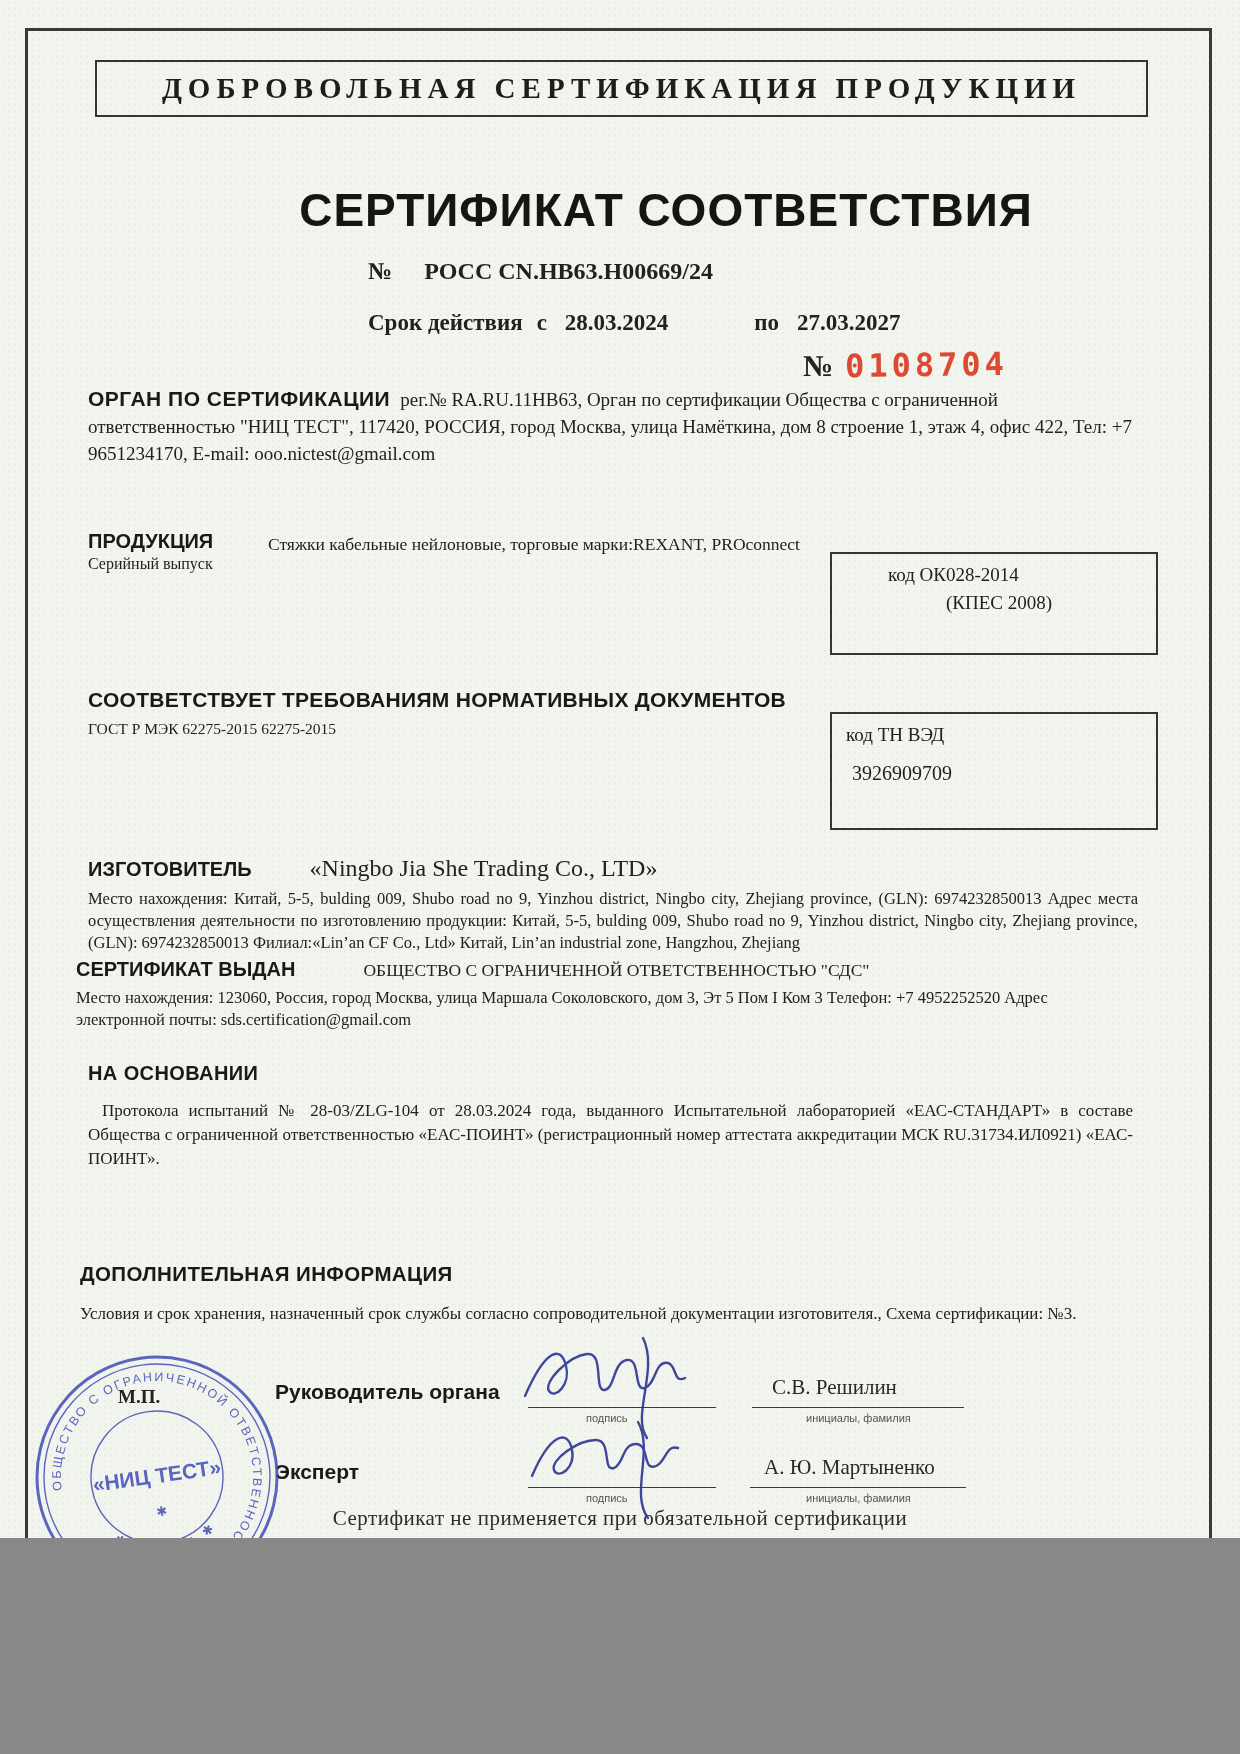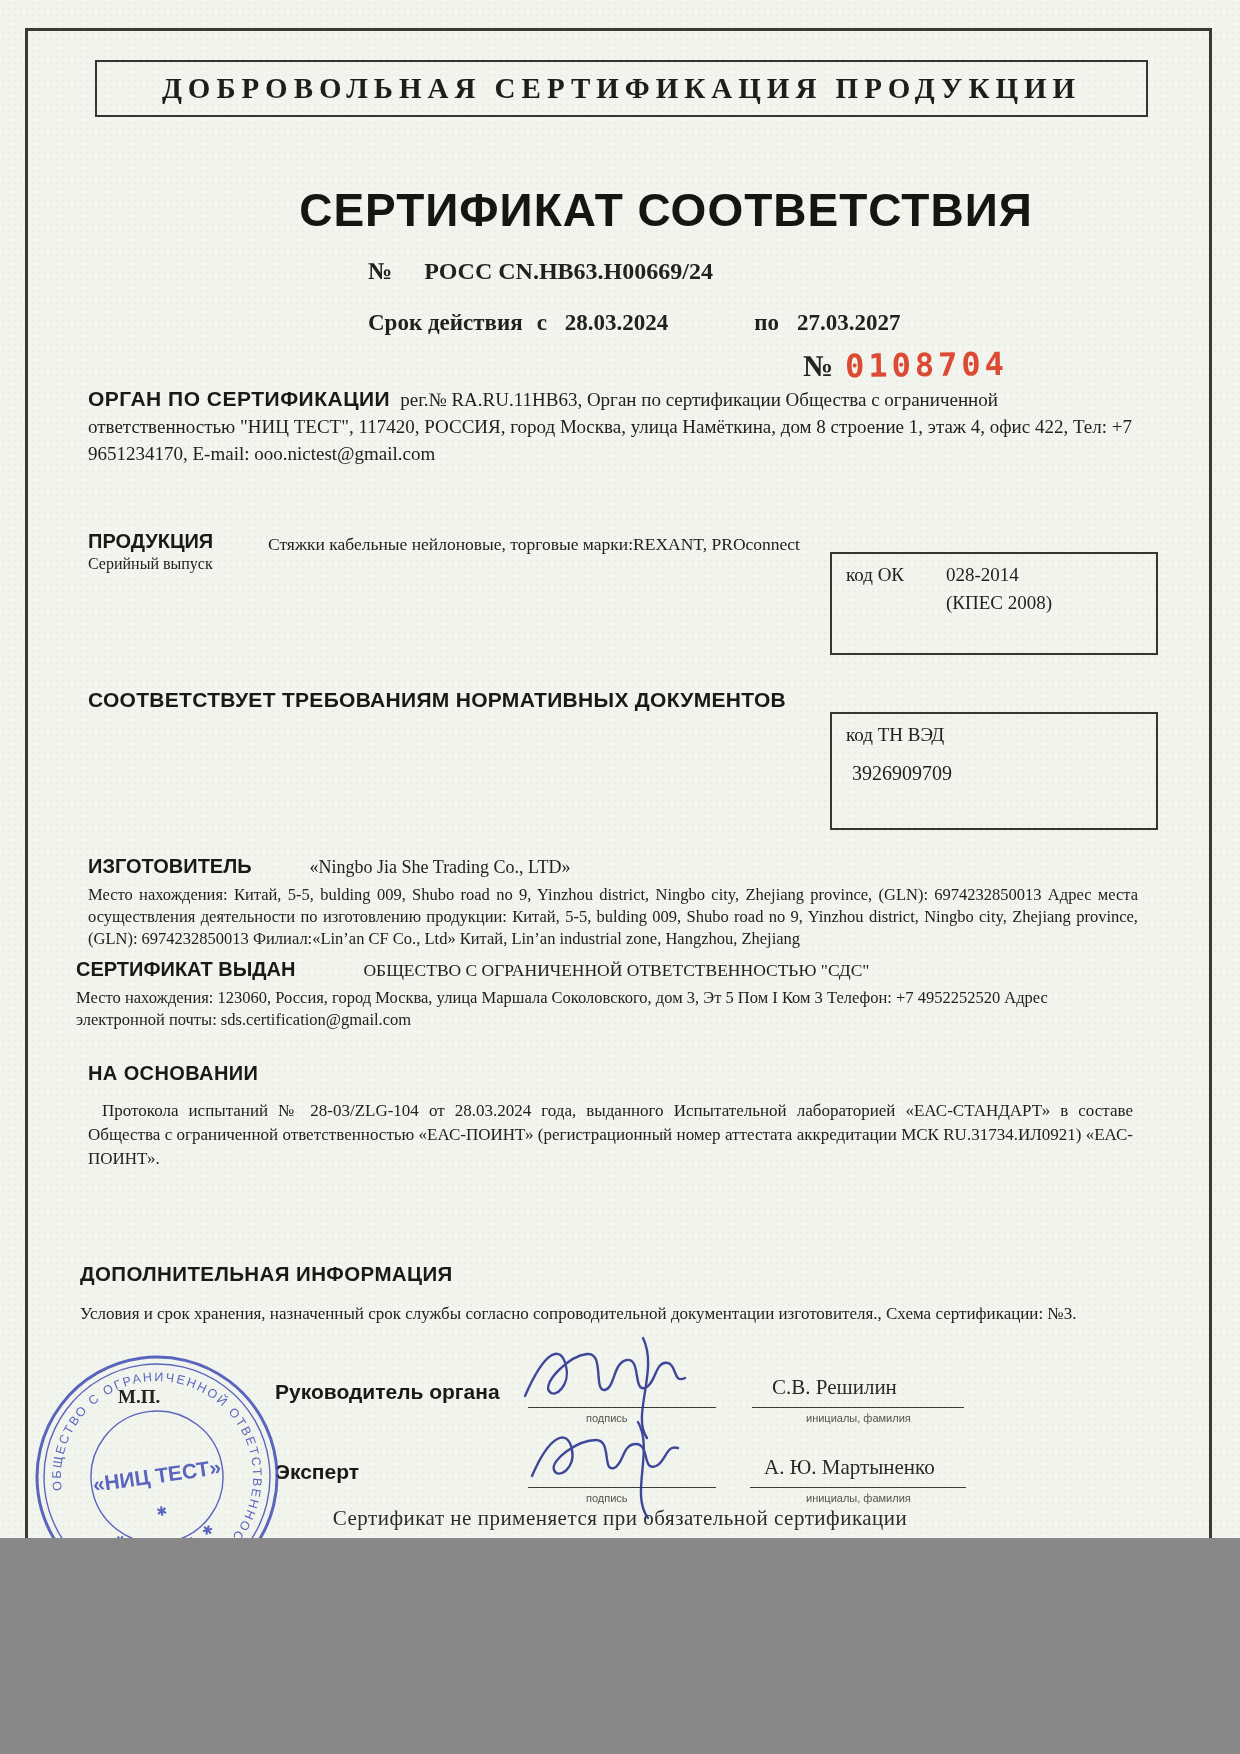--- a/index.html
+++ b/index.html
@@ -55,35 +55,35 @@
   .product{position:absolute;left:88px;top:530px;width:735px;display:flex;}
   .product .col1{width:180px;flex:0 0 180px;}
   .product .col1 .h-sans{font-size:20px;display:block;}
   .product .col1 .serial{font-size:16px;display:block;margin-top:2px;}
   .product .ptext{font-size:17.5px;padding-top:3px;line-height:23px;}
   .okbox{
     position:absolute;left:830px;top:552px;width:328px;height:103px;
     border:2px solid #36362f;box-sizing:border-box;padding:10px 14px;
     font-size:19px;
   }
-  .okbox .row1{display:flex;}
+  .okbox .row1{display:flex;text-align:right;}
   .okbox .row1 .lbl{width:100px;}
   .okbox .v2{margin-left:100px;margin-top:6px;}
   .compliance{position:absolute;left:88px;top:688px;width:735px;}
   .compliance .h-sans{font-size:21px;letter-spacing:.3px;}
   .compliance .gost{font-size:15.5px;margin-top:8px;}
   .tnvedbox{
     position:absolute;left:830px;top:712px;width:328px;height:118px;
     border:2px solid #36362f;box-sizing:border-box;padding:10px 14px;
     font-size:19px;
   }
   .tnvedbox .val{margin-top:16px;margin-left:6px;font-size:20px;}
   .maker{position:absolute;left:88px;top:855px;width:1050px;}
   .maker .line1 .h-sans{font-size:20px;margin-right:58px;}
-  .maker .name{font-size:18px;}
+  .maker .name{font-size:24px;}
   .maker .mtext{font-size:16.5px;line-height:22px;margin-top:6px;text-align:justify;}
   .issued{position:absolute;left:76px;top:958px;width:1050px;}
   .issued .line1 .h-sans{font-size:20px;margin-right:68px;}
   .issued .name{font-size:17.5px;}
   .issued .itext{font-size:16.5px;line-height:22px;margin-top:6px;}
   .basis{position:absolute;left:88px;top:1062px;width:1045px;}
   .basis .h-sans{font-size:20px;letter-spacing:.4px;}
   .basis .btext{font-size:17px;line-height:24px;margin-top:14px;text-indent:14px;text-align:justify;}
   .additional{position:absolute;left:80px;top:1262px;width:1050px;}
   .additional .h-sans{font-size:20.5px;letter-spacing:.4px;}
@@ -151,20 +151,21 @@
   <div class="okbox">
     <div class="row1">
       <span class="lbl">код ОК</span>
       <span>028-2014</span>
     </div>
     <div class="v2">(КПЕС 2008)</div>
   </div>
 
   <div class="compliance">
     <div class="h-sans">СООТВЕТСТВУЕТ ТРЕБОВАНИЯМ НОРМАТИВНЫХ ДОКУМЕНТОВ</div>
+    <div class="gost">ГОСТ Р МЭК 62275-2015 62275-2015</div>
   </div>
 
   <div class="tnvedbox">
     <div>код ТН ВЭД</div>
     <div class="val">3926909709</div>
   </div>
 
   <div class="maker">
     <div class="line1">
       <span class="h-sans">ИЗГОТОВИТЕЛЬ</span><span class="name">«Ningbo Jia She Trading Co., LTD»</span>

